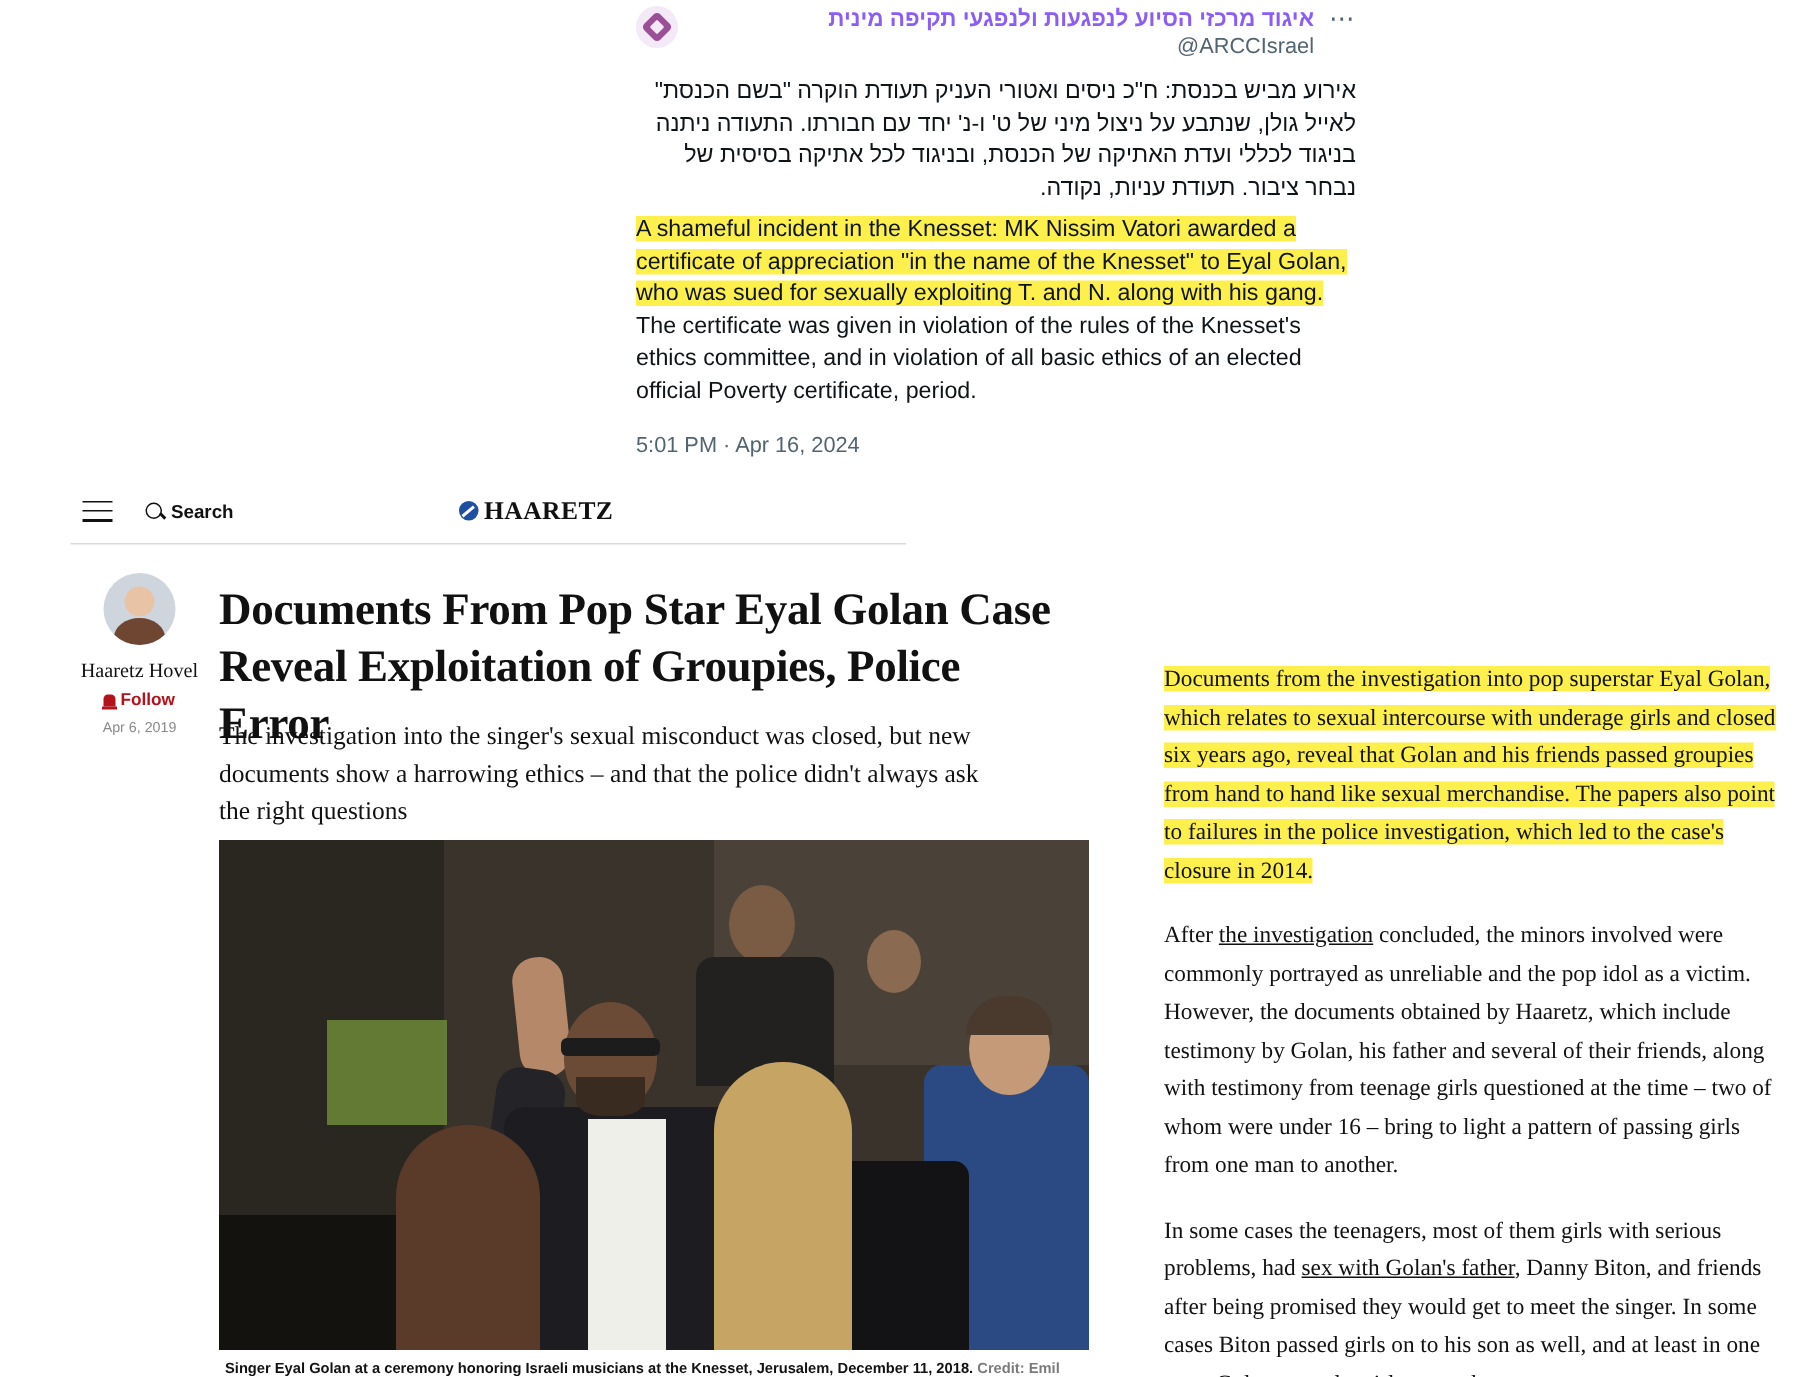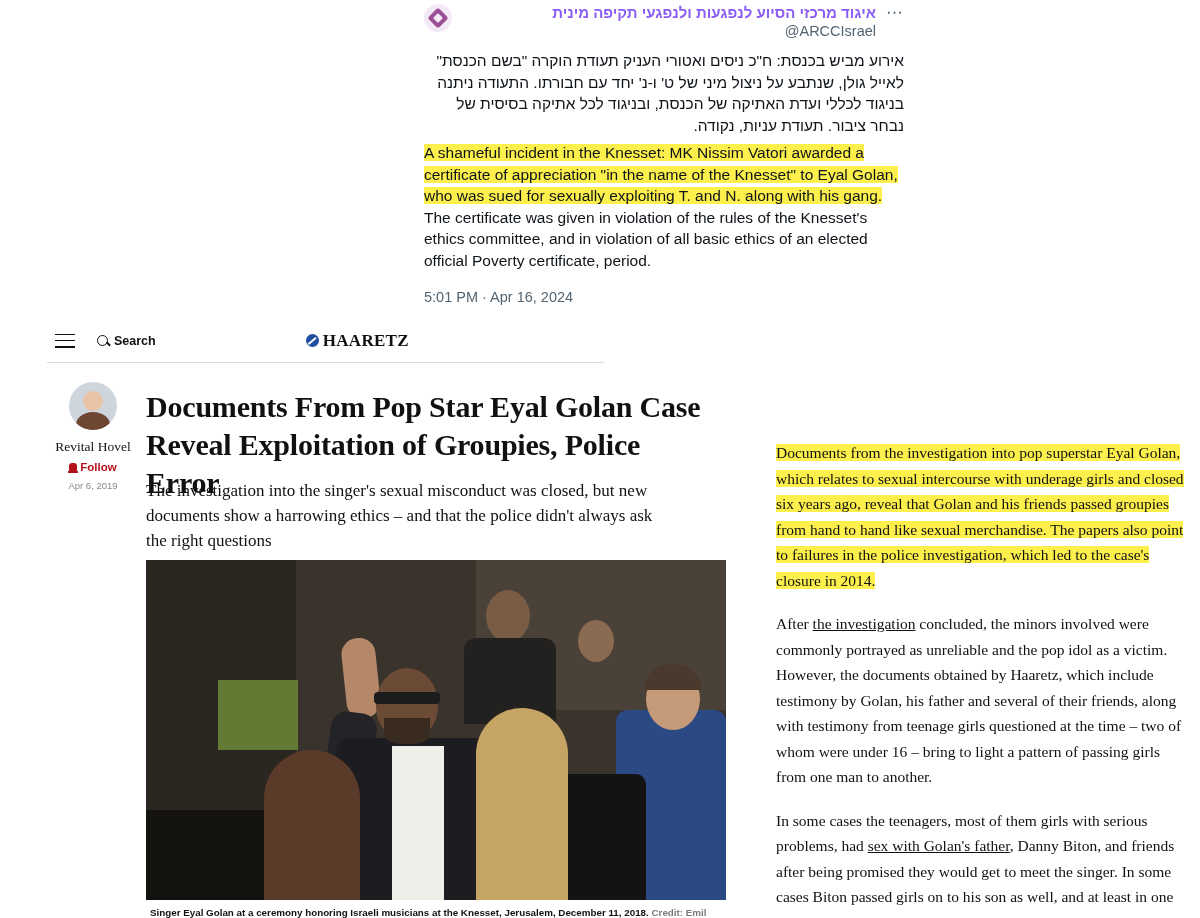--- a/index.html
+++ b/index.html
@@ -420,21 +420,21 @@
       <span>Search</span>
     </div>
     <div class="brand">
       <span class="brand-mark"></span>
       <span>HAARETZ</span>
     </div>
   </div>
 
   <div class="byline">
     <div class="byline-photo"></div>
-    <div class="byline-name">Revital Hovel</div>
+    <div class="byline-name">Haaretz Hovel</div>
     <div class="byline-follow">
       <span class="bell"></span>
       <span>Follow</span>
     </div>
     <div class="byline-date">Apr 6, 2019</div>
   </div>
 
   <h1 class="headline">Documents From Pop Star Eyal Golan Case Reveal Exploitation of Groupies, Police Error</h1>
 
   <div class="standfirst">The investigation into the singer's sexual misconduct was closed, but new documents show a harrowing ethics – and that the police didn't always ask the right questions</div>

